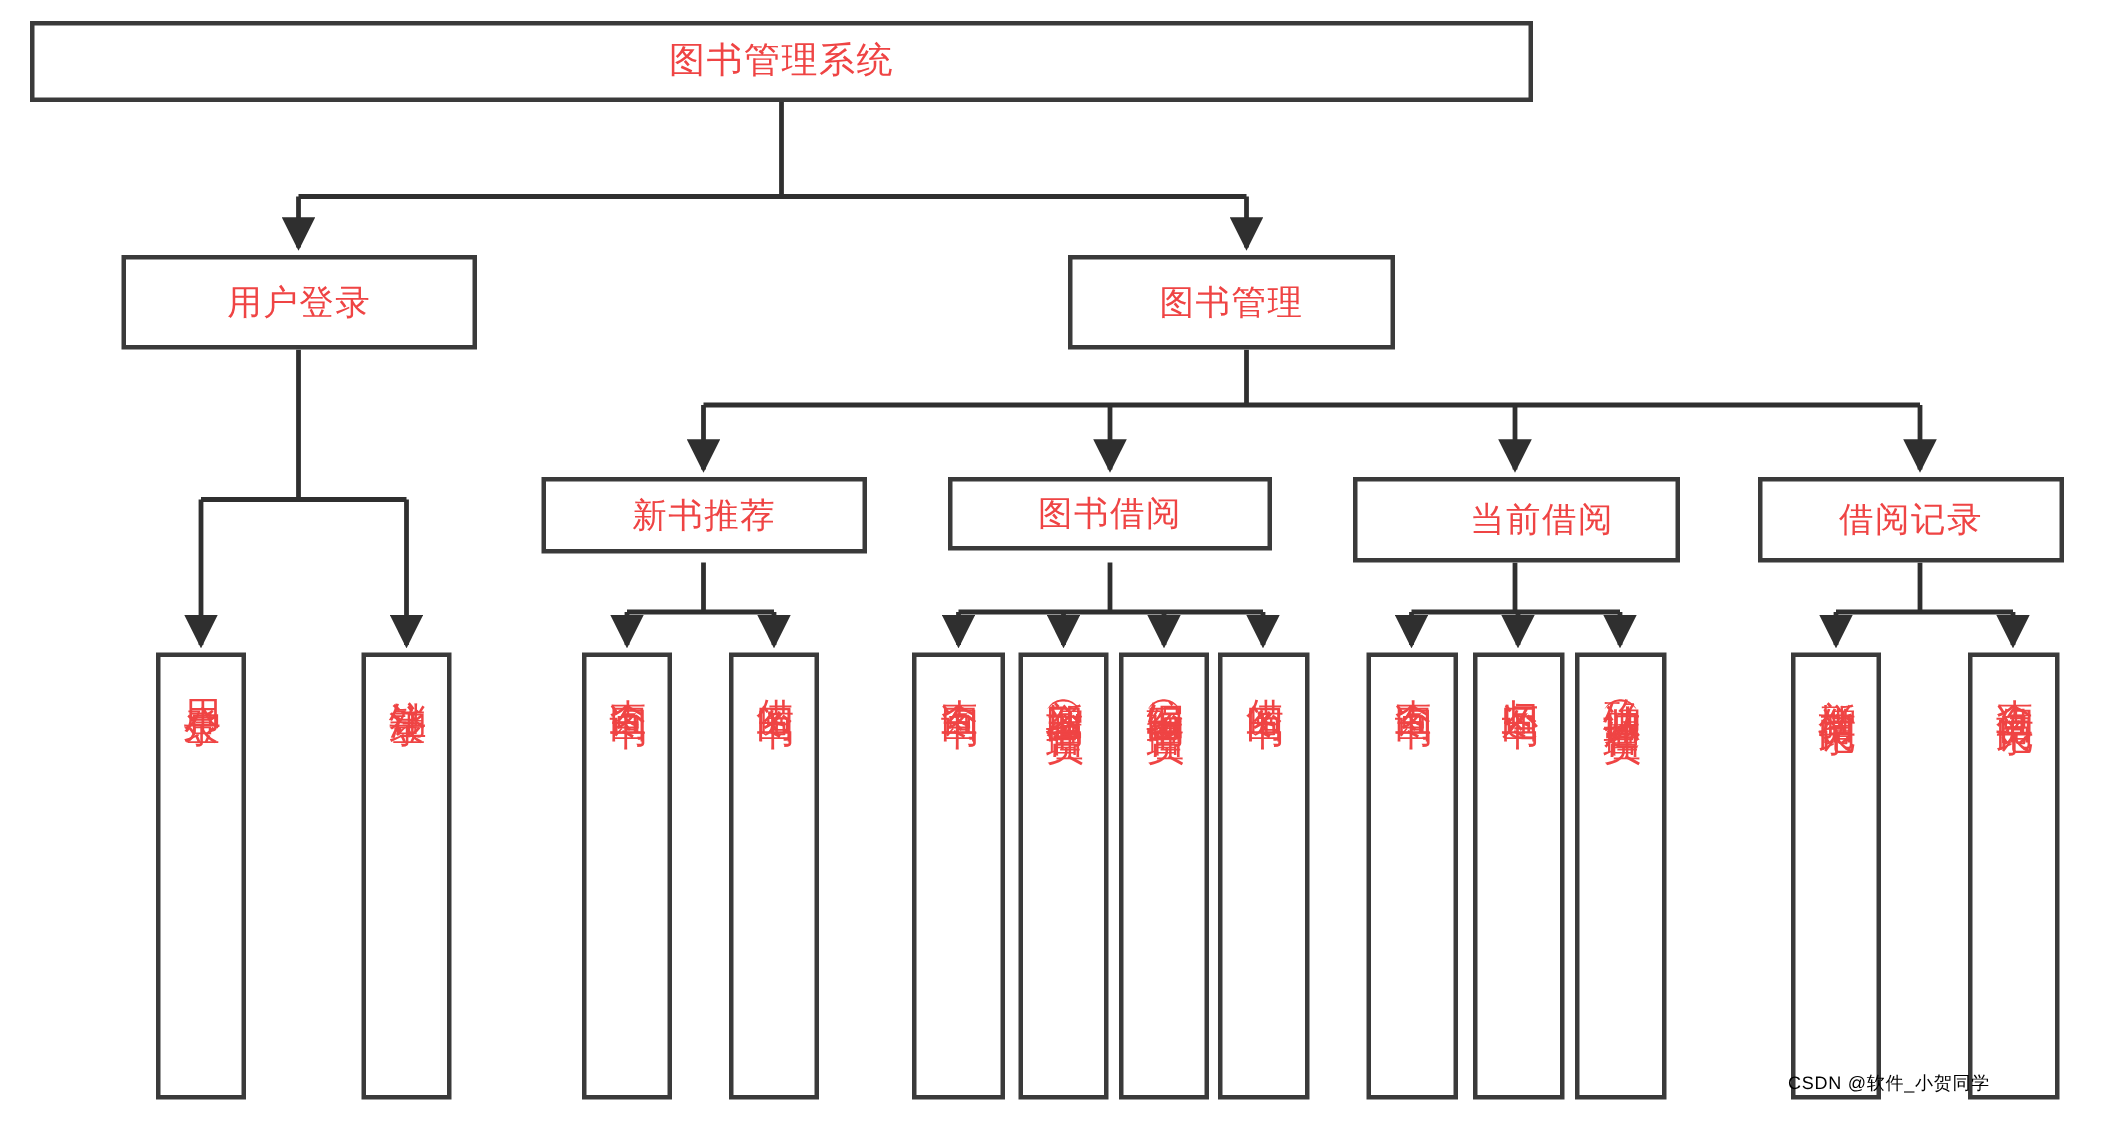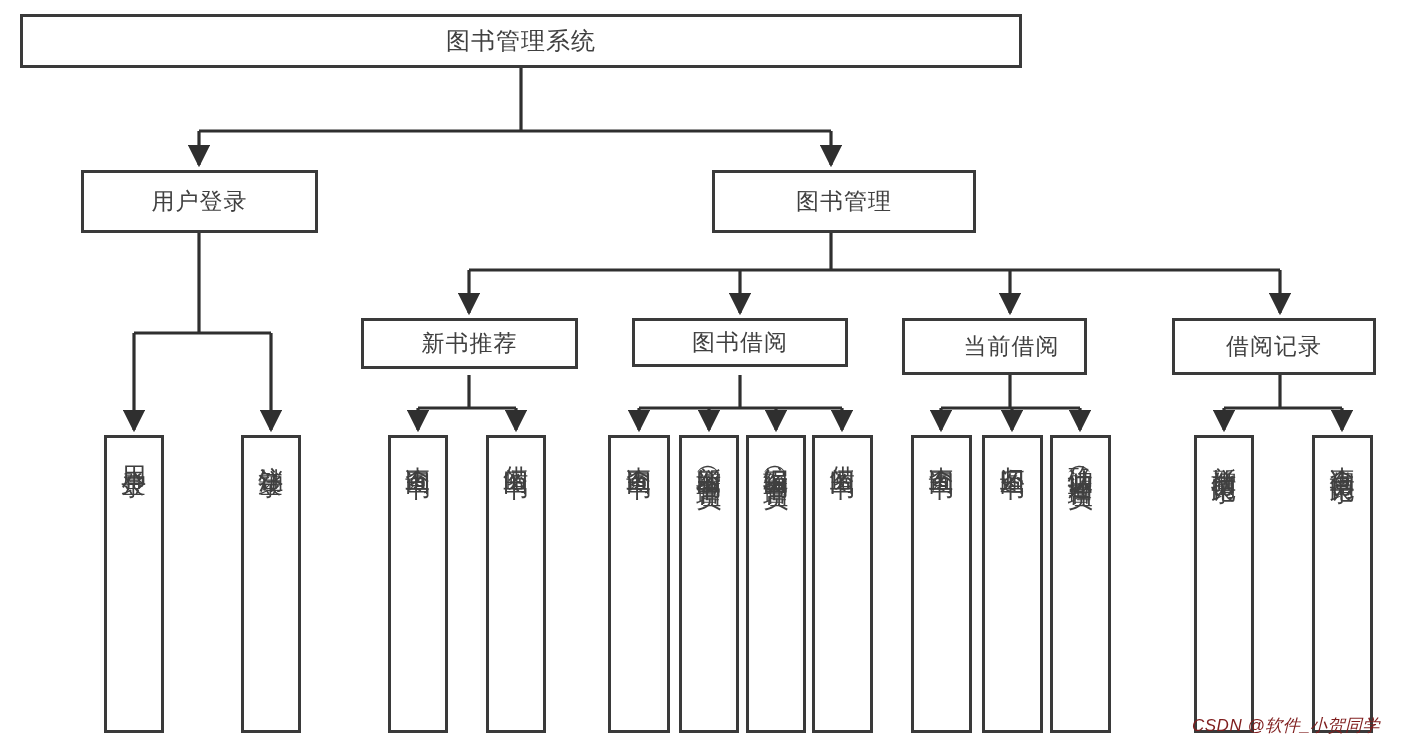--- a/index.html
+++ b/index.html
@@ -27,21 +27,21 @@
     pointer-events: none;
   }
   .node {
     position: absolute;
     box-sizing: border-box;
     background: #ffffff;
     border: 3px solid #3a3a3a;
     display: flex;
     align-items: center;
     justify-content: center;
-    color: #404040;
+    color: #ef4444;
     z-index: 2;
   }
   .node-h .label {
     font-size: 23px;
     line-height: 1.1;
     letter-spacing: 1px;
     white-space: nowrap;
   }
   .node-v {
     align-items: flex-start;
@@ -55,26 +55,25 @@
     line-height: 1.22;
     letter-spacing: 3px;
     white-space: nowrap;
     text-align: center;
   }
   .node-root .label { font-size: 24px; }
   .watermark {
     position: absolute;
     left: 1192px;
     top: 714px;
-    font-size: 17px;
-    color: #7f1d1d;
+    font-size: 12px;
+    color: #000000;
     white-space: nowrap;
     z-index: 5;
     letter-spacing: 0.5px;
-    font-style: italic;
   }
 </style>
 </head>
 <body>
 
 <div id="canvas">
 
   <svg id="edges" viewBox="0 0 1405 747" xmlns="http://www.w3.org/2000/svg">
     <defs>
       <marker id="arrow" viewBox="0 0 10 10" refX="9" refY="5" markerWidth="7" markerHeight="7" orient="auto-start-reverse">
@@ -126,33 +125,33 @@
   </svg>
 
   <div class="node node-h node-root" style="left:20px; top:14px; width:1002px; height:54px;">
     <span class="label">图书管理系统</span>
   </div>
 
   <div class="node node-h" style="left:81px; top:170px; width:237px; height:63px;">
     <span class="label">用户登录</span>
   </div>
 
-  <div class="node node-h" style="left:712px; top:170px; width:264px; height:63px;justify-content:center;">
+  <div class="node node-h" style="left:712px; top:170px; width:218px; height:63px;justify-content:center;">
     <span class="label">图书管理</span>
   </div>
 
   <div class="node node-h" style="left:361px; top:318px; width:217px; height:51px;">
     <span class="label">新书推荐</span>
   </div>
 
   <div class="node node-h" style="left:632px; top:318px; width:216px; height:49px;">
     <span class="label">图书借阅</span>
   </div>
 
-  <div class="node node-h" style="left:902px; top:318px; width:185px; height:57px;padding-left:34px;">
+  <div class="node node-h" style="left:902px; top:318px; width:218px; height:57px;padding-left:34px;">
     <span class="label">当前借阅</span>
   </div>
 
   <div class="node node-h" style="left:1172px; top:318px; width:204px; height:57px;">
     <span class="label">借阅记录</span>
   </div>
 
   <div class="node node-v" style="left:104px; top:435px; width:60px; height:298px;">
     <span class="label">用户登录</span>
   </div>

